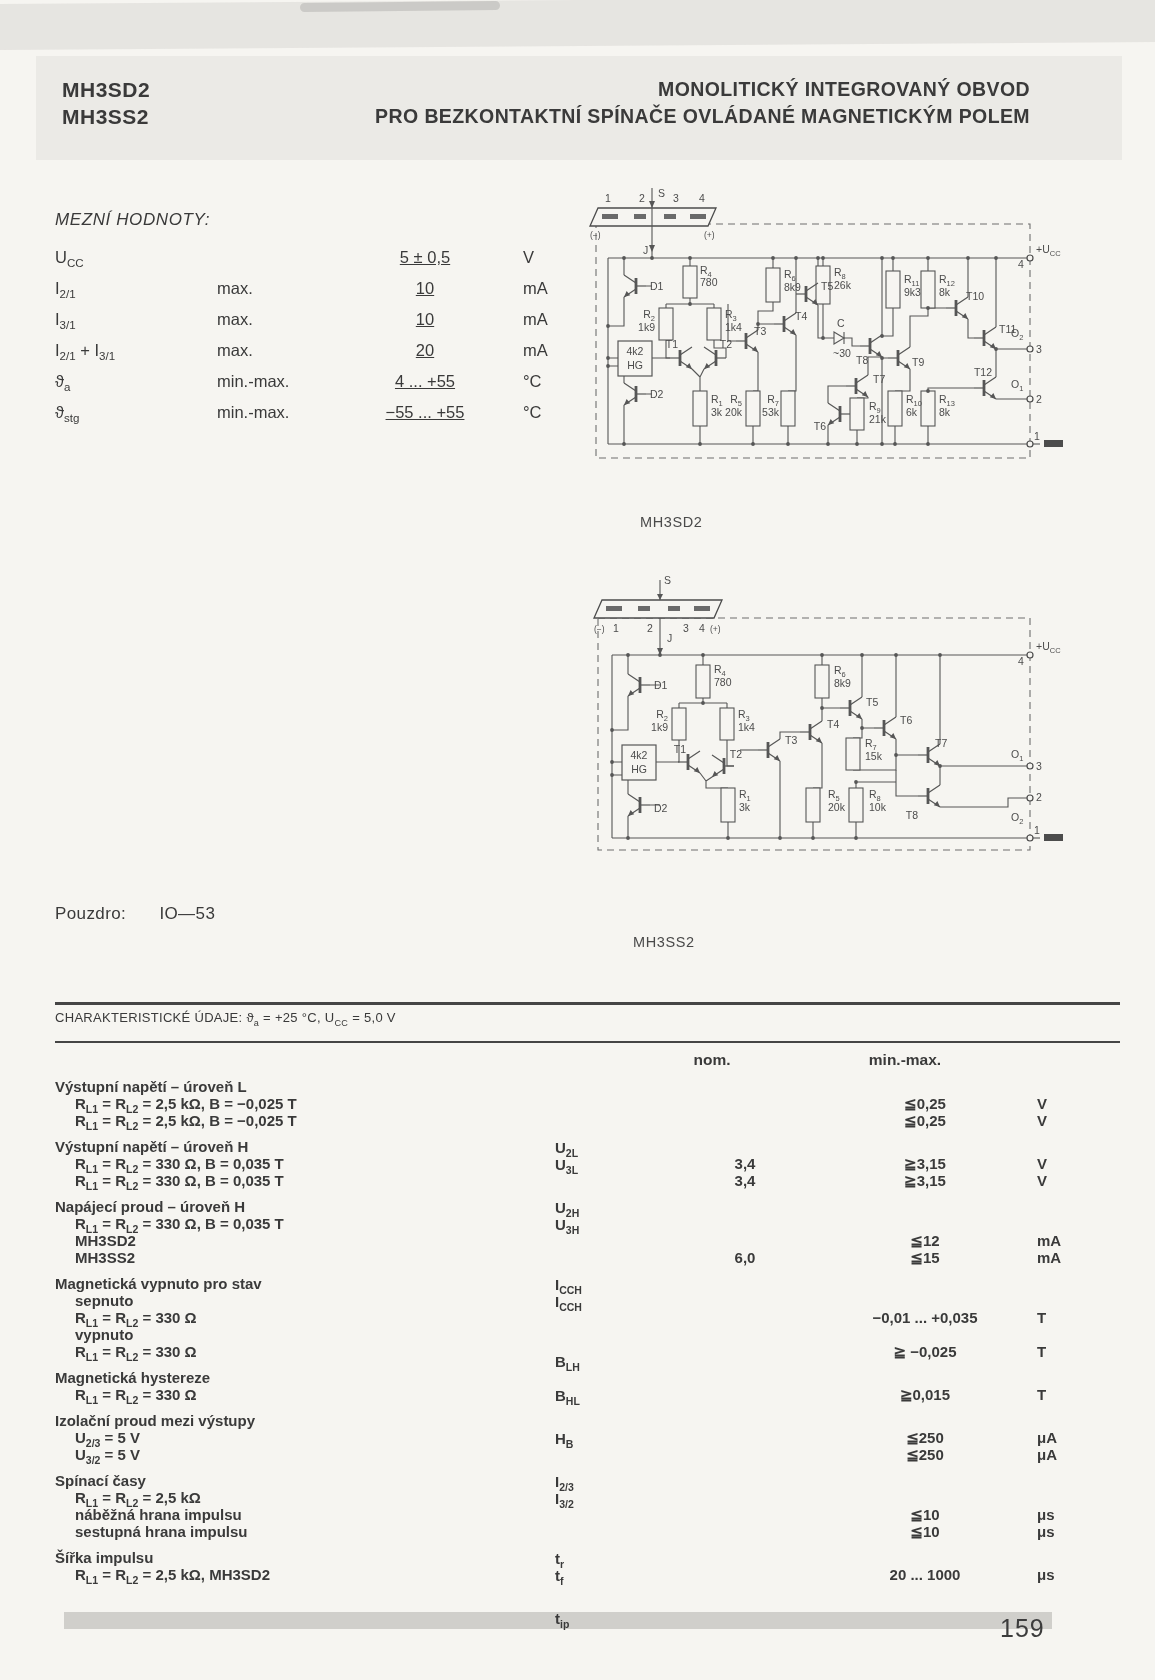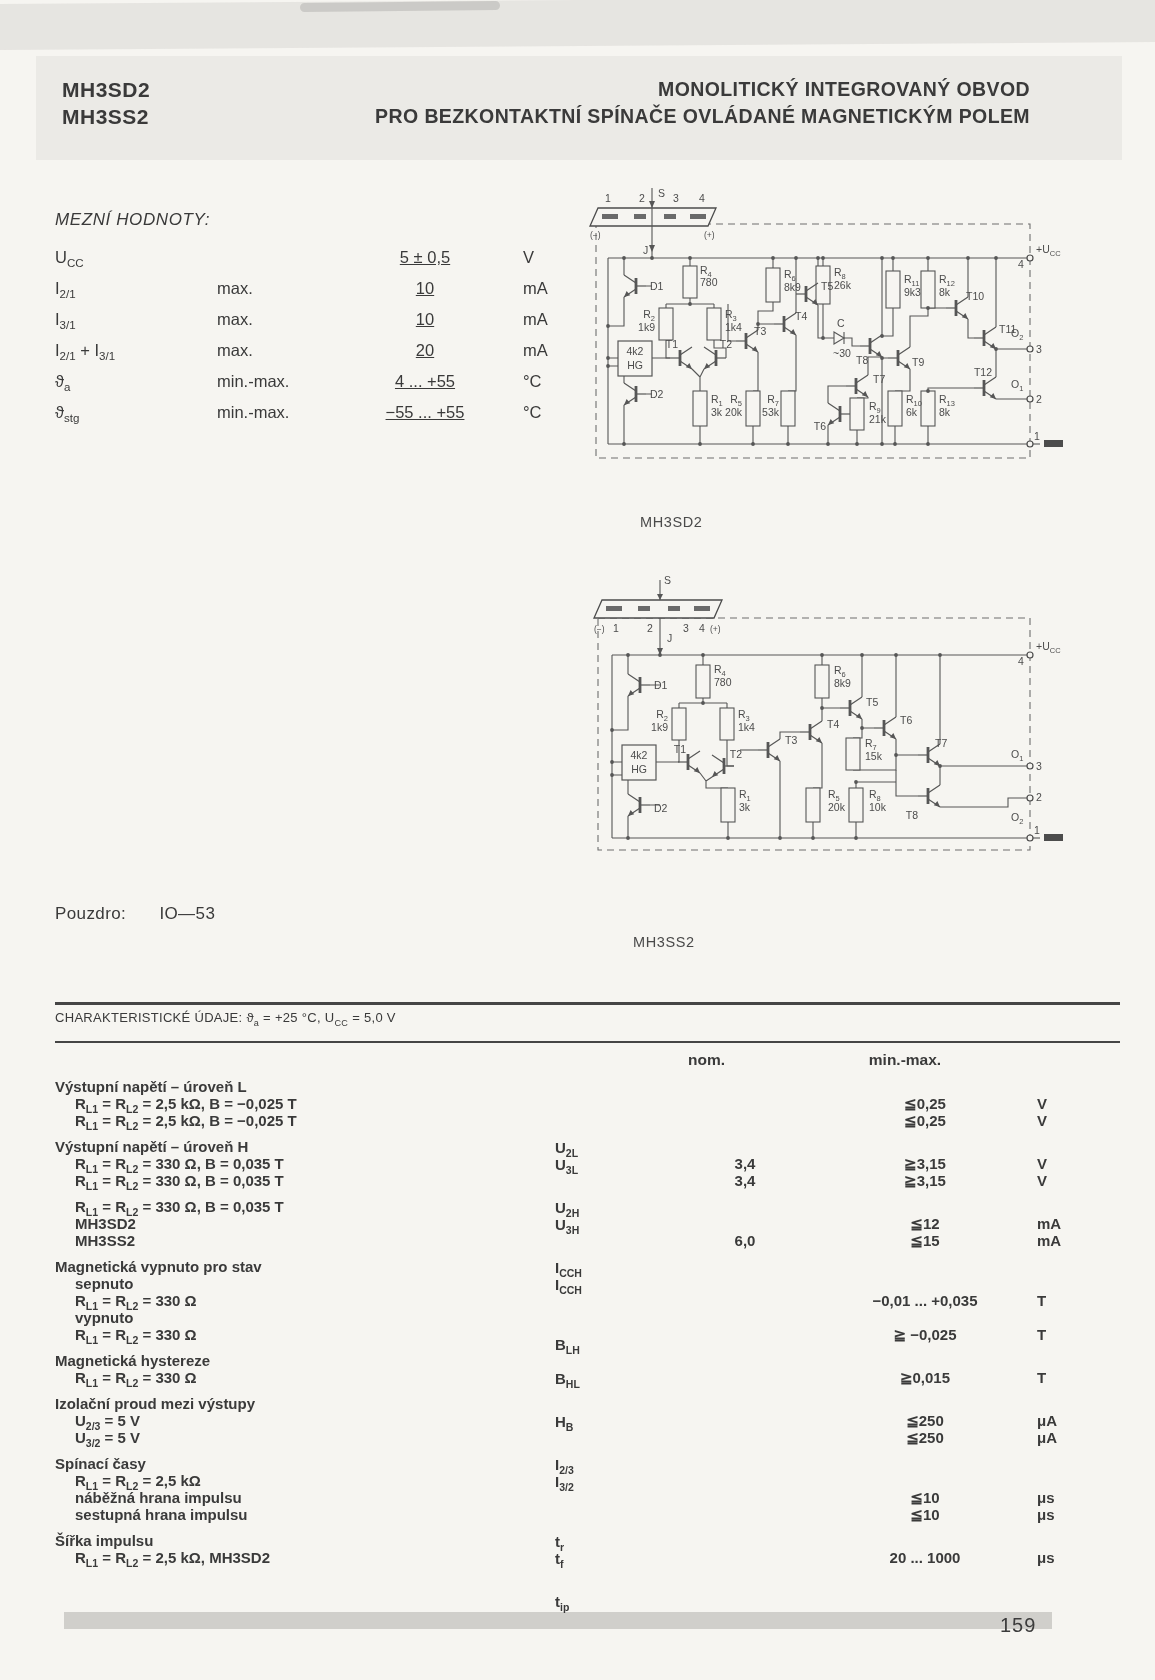--- a/index.html
+++ b/index.html
@@ -32,34 +32,34 @@
   .schem-caption1{left:640px;top:514px;font-size:14.5px;letter-spacing:.6px;color:#4a4a4a;}
   .schem-caption2{left:633px;top:934px;font-size:14.5px;letter-spacing:.6px;color:#4a4a4a;}
   svg text{font-family:"Liberation Sans", sans-serif;fill:#4c4c4c;}
   
   .pouzdro{left:55px;top:904px;font-size:17px;letter-spacing:.4px;}
   .pouzdro .val{margin-left:28px;}
   
   .rule1{left:55px;top:1002px;width:1065px;height:2.5px;background:#454545;}
   .rule2{left:55px;top:1041px;width:1065px;height:2px;background:#454545;}
   .char-title{left:55px;top:1010px;font-size:13px;letter-spacing:.3px;}
-  .col-nom{left:688px;top:1051px;width:100px;text-align:left;font-weight:bold;font-size:15.5px;}
+  .col-nom{left:662px;top:1051px;width:100px;text-align:center;font-weight:bold;font-size:15.5px;}
   .col-minmax{left:845px;top:1051px;width:120px;text-align:center;font-weight:bold;font-size:15.5px;}
   .char-body{left:55px;top:1078px;width:1065px;font-size:15px;font-weight:bold;}
   .char-section{margin-top:9px;}
   .char-section:first-child{margin-top:0;}
   .char-section-title{height:17px;line-height:17px;}
   .char-row{display:grid;grid-template-columns:500px 110px 160px 200px 95px;height:17px;line-height:17px;}
   .c-cond{padding-left:20px;}
   .c-sym{text-align:left;margin-top:44px;}
   .c-nom{text-align:center;}
   .c-mm{text-align:center;}
   .c-unit{text-align:left;padding-left:12px;}
   .sub{vertical-align:sub;font-size:70%;}
-  .page-number{left:1000px;top:1614px;font-size:20px;color:#3c3c3c;letter-spacing:1px;}
+  .page-number{left:1000px;top:1614px;font-size:25px;color:#3c3c3c;letter-spacing:1px;}
 </style>
 </head>
 <body>
 
 <div class="abs band-top"></div>
 <div class="abs streak"></div>
 <div class="abs band-header"></div>
 <div class="abs band-bottom"></div>
 
 <div class="abs part-numbers">
@@ -484,20 +484,21 @@
       </div>
       <div class="char-row">
         <span class="c-cond"><span>R</span><span class="sub">L1</span><span> = R</span><span class="sub">L2</span><span> = 330 Ω, B = 0,035 T</span></span>
         <span class="c-sym"><span>U</span><span class="sub">3H</span></span>
         <span class="c-nom">3,4</span>
         <span class="c-mm">≧3,15</span>
         <span class="c-unit">V</span>
       </div>
     </div>
     <div class="char-section">
+      <div class="char-section-title">Napájecí proud – úroveň H</div>
       <div class="char-row">
         <span class="c-cond"><span>R</span><span class="sub">L1</span><span> = R</span><span class="sub">L2</span><span> = 330 Ω, B = 0,035 T</span></span>
         <span class="c-sym"></span>
         <span class="c-nom"></span>
         <span class="c-mm"></span>
         <span class="c-unit"></span>
       </div>
       <div class="char-row">
         <span class="c-cond"><span>MH3SD2</span></span>
         <span class="c-sym"><span>I</span><span class="sub">CCH</span></span>

